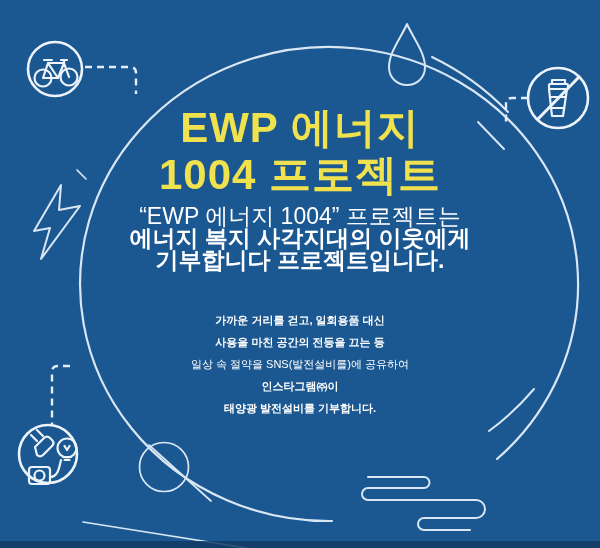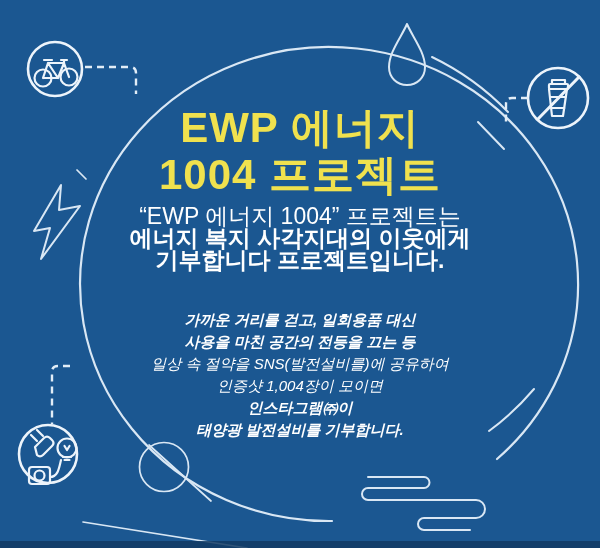--- a/index.html
+++ b/index.html
@@ -19,21 +19,21 @@
   }
   svg.deco{position:absolute;inset:0;}
   .st{fill:none;stroke:var(--line);stroke-width:2;stroke-linecap:round;stroke-linejoin:round;}
   .st-thin{fill:none;stroke:var(--line);stroke-width:1.7;stroke-linecap:round;}
   .st-icon{fill:none;stroke:#EDF4FB;stroke-width:2.2;stroke-linecap:round;stroke-linejoin:round;}
   .st-ring{fill:none;stroke:#EDF4FB;stroke-width:2.6;}
   .st-dash{fill:none;stroke:#E2EDF7;stroke-width:2.4;stroke-dasharray:7 5;}
   .txt{position:absolute;left:0;width:600px;text-align:center;color:var(--text);}
   .title{top:104px;font-size:42px;line-height:47px;font-weight:800;color:var(--accent-yellow);letter-spacing:1px;}
   .intro{top:205px;font-size:23px;line-height:22px;font-weight:500;}
-  .bodytxt{top:309px;font-size:15px;line-height:22px;font-weight:500;font-style:italic;}
+  .bodytxt{top:309px;font-size:11px;line-height:22px;font-weight:500;}
   .ln.bold{font-weight:800;}
   .bottom-band{position:absolute;left:0;bottom:0;width:600px;height:7px;background:var(--bottom-band);opacity:.85;}
 </style>
 </head>
 <body>
 
 <div class="poster">
 
   <svg class="deco" width="600" height="548" viewBox="0 0 600 548">
 
@@ -102,19 +102,18 @@
   <div class="txt intro">
     <div class="ln">“EWP 에너지 1004” 프로젝트는</div>
     <div class="ln bold">에너지 복지 사각지대의 이웃에게</div>
     <div class="ln bold">기부합니다 프로젝트입니다.</div>
   </div>
 
   <div class="txt bodytxt">
     <div class="ln bold">가까운 거리를 걷고, 일회용품 대신</div>
     <div class="ln bold">사용을 마친 공간의 전등을 끄는 등</div>
     <div class="ln">일상 속 절약을 SNS(발전설비를)에 공유하여</div>
-    <div class="ln">인증샷 1,004장이 모이면</div>
     <div class="ln bold">인스타그램㈜이</div>
     <div class="ln bold">태양광 발전설비를 기부합니다.</div>
   </div>
 
   <div class="bottom-band"></div>
 </div>
 
 </body></html>

